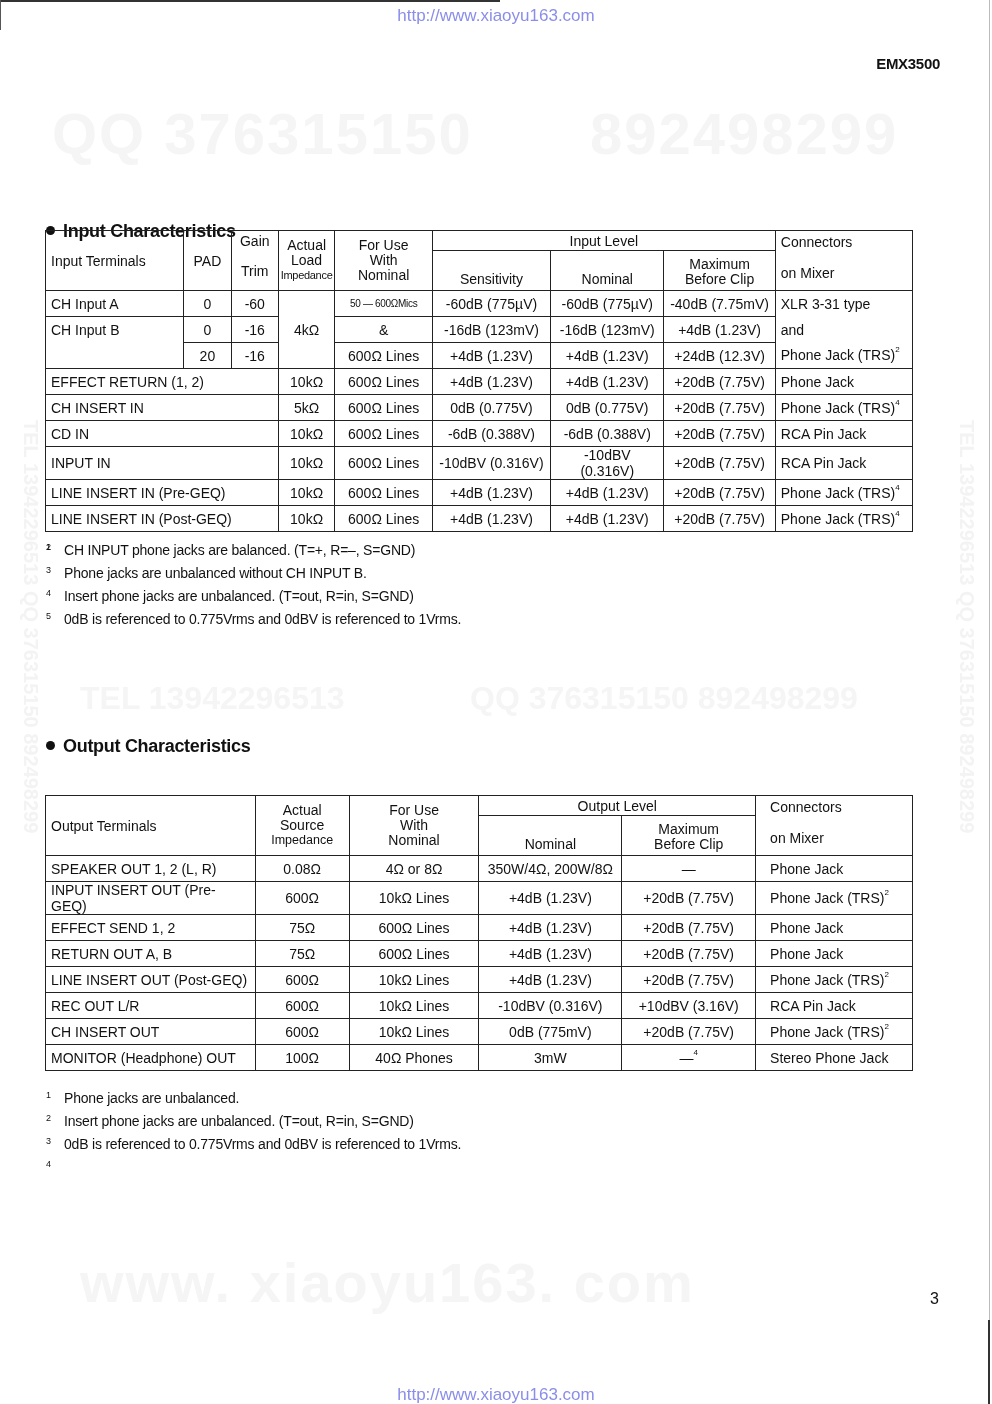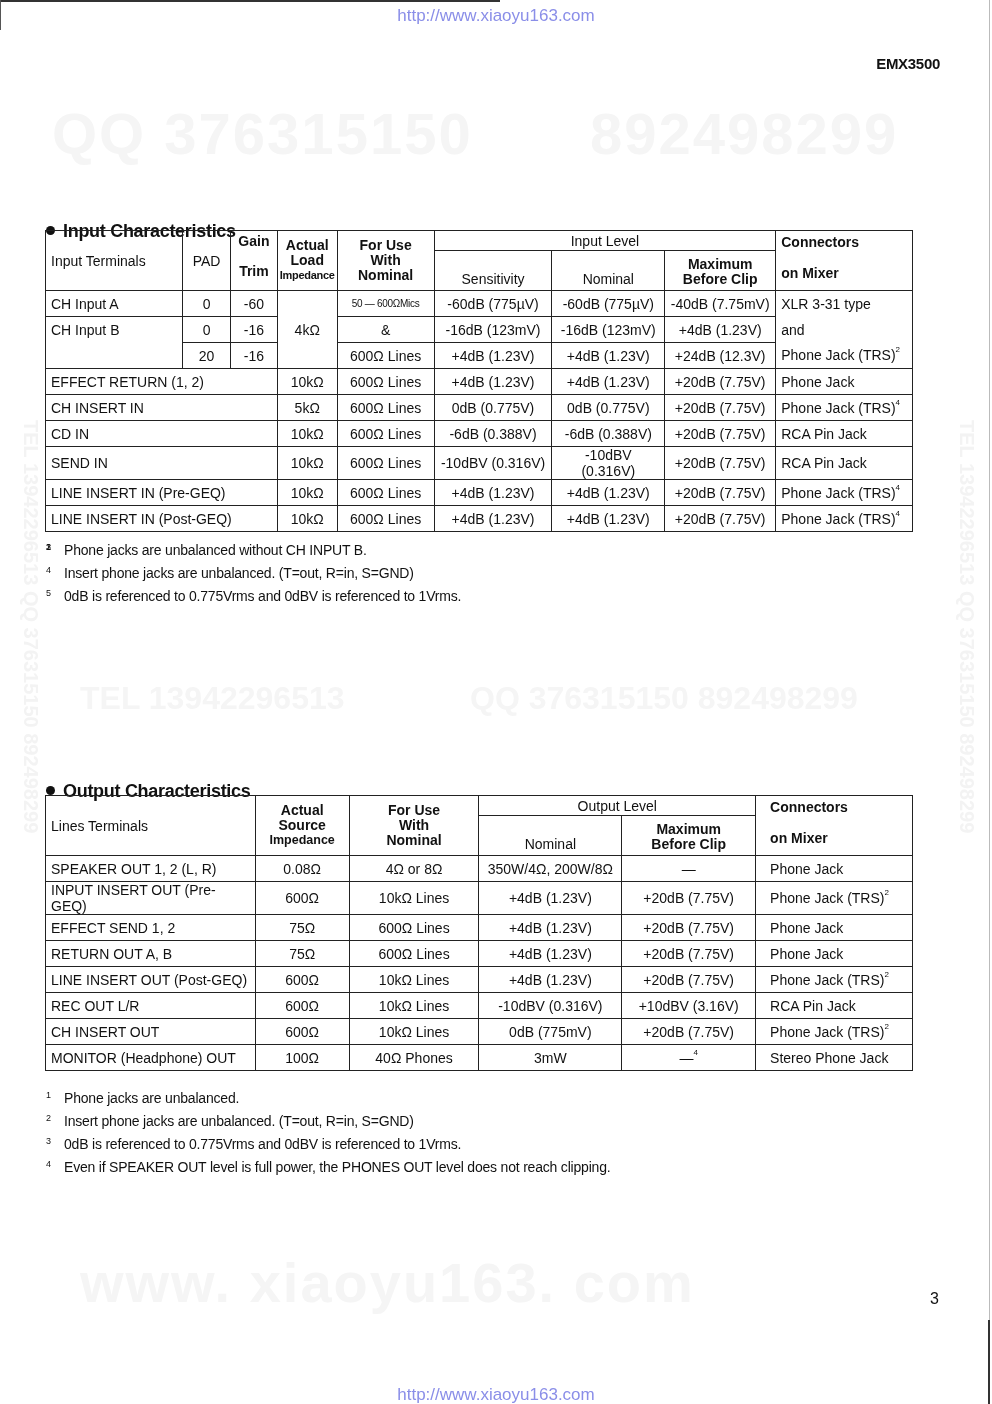--- a/index.html
+++ b/index.html
@@ -21,31 +21,31 @@
   .wm4 { left: 470px; top: 680px; font-size: 32px; }
   .wm5 { left: 80px; top: 1250px; font-size: 56px; letter-spacing: 2px; }
   .wmv { position: absolute; color: #f3f3f3; font-weight: bold; font-size: 20px; white-space: nowrap;
          transform: rotate(90deg); transform-origin: left top; }
   .wmv.l { left: 42px; top: 420px; }
   .wmv.r { left: 978px; top: 420px; }
   .section-title { position: absolute; left: 46px; font-weight: bold; font-size: 18px; letter-spacing: -0.3px; }
   .section-title .bullet { display: inline-block; width: 9px; height: 9px; border-radius: 50%; background: #111;
         margin-right: 8px; vertical-align: middle; position: relative; top: -2px; }
   .sec-in { top: 177px; margin-top: 44px; }
-  .sec-out { top: 736px; margin-top: 45px; }
+  .sec-out { top: 736px; }
   table { position: absolute; border-collapse: collapse; font-size: 14px; }
   td, th { border: 1.5px solid #222; padding: 0 5px; font-weight: normal; height: 25px; }
   .tin { left: 45px; top: 230px; width: 868px; }
   .tout { left: 45px; top: 795px; width: 868px; }
   .c { text-align: center; }
   .l { text-align: left; }
   .small { font-size: 11px; letter-spacing: -0.3px; }
   sup { font-size: 8px; vertical-align: top; position: relative; top: -2px; }
   .hdr td { vertical-align: bottom; padding-bottom: 3px; line-height: 15px; }
-  .toptxt { display: block; font-weight: bold; }
+  .toptxt { display: block; }
   .notes { position: absolute; left: 46px; font-size: 14px; letter-spacing: -0.2px; }
   .notes .note { position: relative; padding-left: 18px; line-height: 23px; }
   .notes .num { position: absolute; left: 0; top: -3px; font-size: 9px; }
   .notes-in { top: 539px; width: 840px; }
   .notes-out { top: 1087px; width: 840px; }
   .noborder-b { border-bottom: none; }
   .noborder-t { border-top: none; }
 </style>
 </head>
 <body>
@@ -168,21 +168,21 @@
       <tr>
         <td class="l" colspan="3">CD IN</td>
         <td class="c">10kΩ</td>
         <td class="c">600Ω Lines</td>
         <td class="c">-6dB (0.388V)</td>
         <td class="c">-6dB (0.388V)</td>
         <td class="c">+20dB (7.75V)</td>
         <td class="l"><span>RCA Pin Jack</span></td>
       </tr>
       <tr>
-        <td class="l" colspan="3">SEND IN</td>
+        <td class="l" colspan="3">INPUT IN</td>
         <td class="c">10kΩ</td>
         <td class="c">600Ω Lines</td>
         <td class="c">-10dBV (0.316V)</td>
         <td class="c">-10dBV (0.316V)</td>
         <td class="c">+20dB (7.75V)</td>
         <td class="l"><span>RCA Pin Jack</span></td>
       </tr>
       <tr>
         <td class="l" colspan="3">LINE INSERT IN (Pre-GEQ)</td>
         <td class="c">10kΩ</td>
@@ -199,42 +199,42 @@
         <td class="c">+4dB (1.23V)</td>
         <td class="c">+4dB (1.23V)</td>
         <td class="c">+20dB (7.75V)</td>
         <td class="l"><span>Phone Jack (TRS)</span><sup>4</sup></td>
       </tr>
     </tbody>
 </table>
 
 <div class="notes notes-in" id="input-notes">
     <div class="note"><span class="num">1</span></div>
-    <div class="note"><span class="num">2</span></div>
+    <div class="note"><span class="num">2</span><span>CH INPUT phone jacks are balanced. (T=+, R=–, S=GND)</span></div>
     <div class="note"><span class="num">3</span><span>Phone jacks are unbalanced without CH INPUT B.</span></div>
     <div class="note"><span class="num">4</span><span>Insert phone jacks are unbalanced. (T=out, R=in, S=GND)</span></div>
     <div class="note"><span class="num">5</span><span>0dB is referenced to 0.775Vrms and 0dBV is referenced to 1Vrms.</span></div>
   </div>
 
 <div class="section-title sec-out">
   <span class="bullet"></span><span>Output Characteristics</span>
 </div>
 
 <table class="tout">
   <colgroup>
     <col style="width:210px">
       <col style="width:94px">
       <col style="width:130px">
       <col style="width:143px">
     <col style="width:134px">
       <col style="width:157px">
   </colgroup>
   <tbody>
       <tr>
-    <td rowspan="2" class="l" style="vertical-align:middle">Lines Terminals</td>
+    <td rowspan="2" class="l" style="vertical-align:middle">Output Terminals</td>
     <td rowspan="2" class="c" style="line-height:15px;padding:2px">
       <span class="toptxt">Actual</span>
       <span class="toptxt">Source</span>
       <span class="toptxt" style="font-size:12.5px">Impedance</span>
     </td>
     <td rowspan="2" class="c" style="line-height:15px;padding:2px">
       <span class="toptxt">For Use</span>
       <span class="toptxt">With</span>
       <span class="toptxt">Nominal</span>
     </td>
@@ -317,17 +317,17 @@
         <td class="c"><span>—</span><sup>4</sup></td>
         <td class="l" style="padding-left: 14px;"><span>Stereo Phone Jack</span></td>
       </tr>
     </tbody>
 </table>
 
 <div class="notes notes-out" id="output-notes">
     <div class="note"><span class="num">1</span><span>Phone jacks are unbalanced.</span></div>
     <div class="note"><span class="num">2</span><span>Insert phone jacks are unbalanced. (T=out, R=in, S=GND)</span></div>
     <div class="note"><span class="num">3</span><span>0dB is referenced to 0.775Vrms and 0dBV is referenced to 1Vrms.</span></div>
-    <div class="note"><span class="num">4</span><span>Even if SPEAKER OUT level is full power, the PHONES OUT level does not reach clipping.</span></div>
+    <div class="note"><span class="num">4</span></div>
   </div>
 
 <div class="pagenum">3</div>
 <div class="url bottom">http://www.xiaoyu163.com</div>
 
 </body></html>

